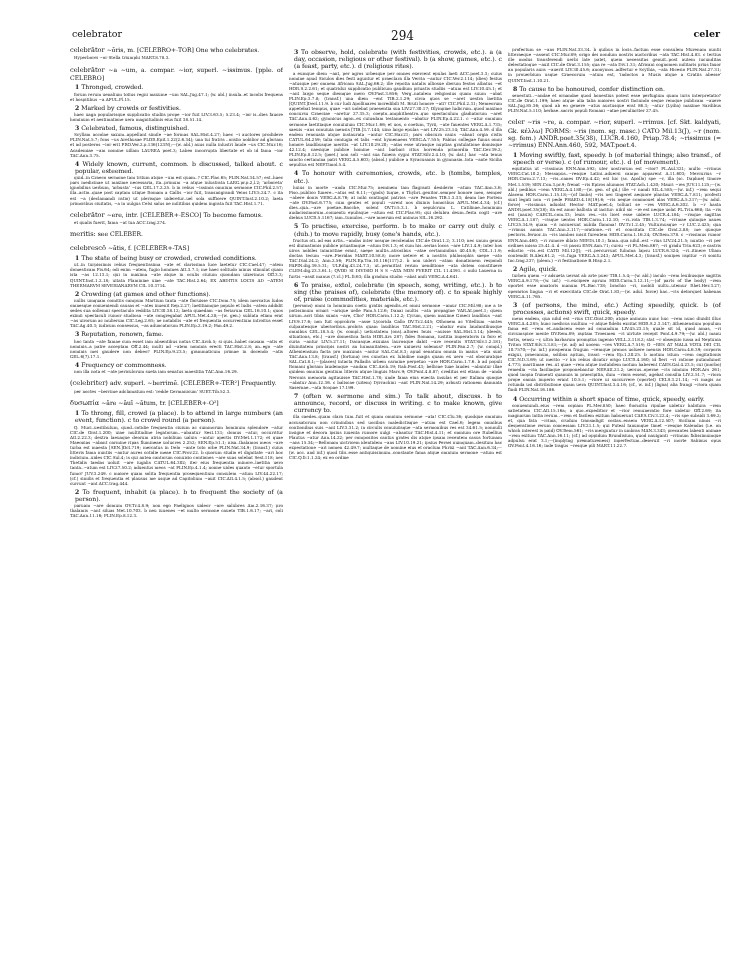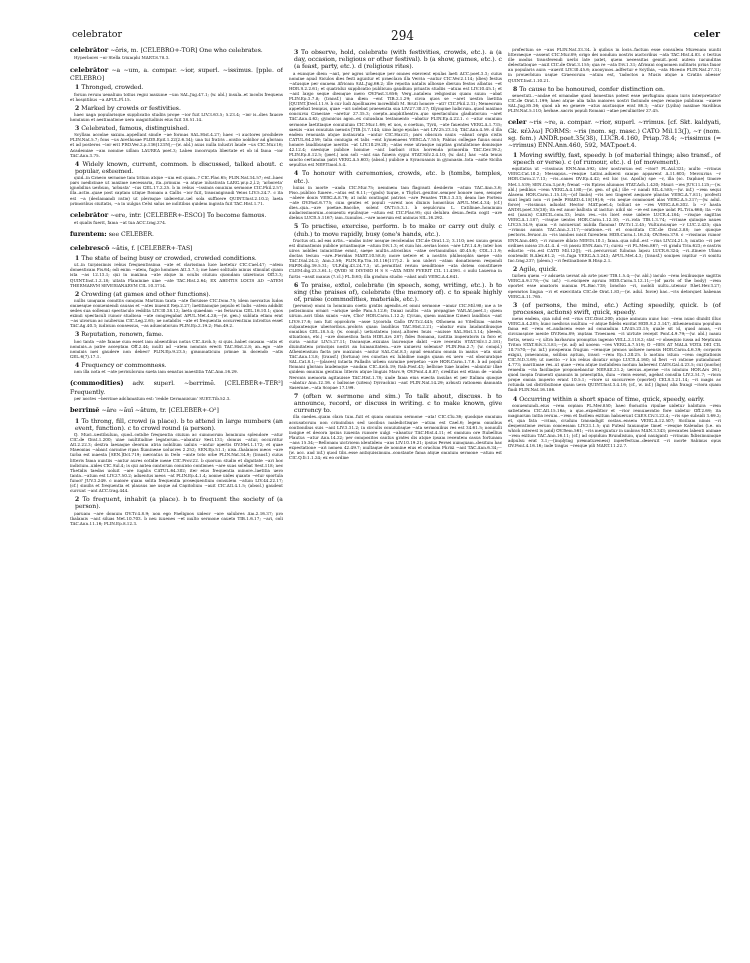--- a/index.html
+++ b/index.html
@@ -7,21 +7,21 @@
          font-family:"DejaVu Serif", "Liberation Serif", serif; color:#111; }
   .page { position:absolute; left:70px; top:24px; width:652px; }
   .header { position:relative; height:20px; }
   .hdr-left { position:absolute; left:2px; top:4px; font-weight:normal; font-size:9.5px; }
   .hdr-num { position:absolute; left:321px; top:5px; font-size:12px; }
   .hdr-right { position:absolute; right:2px; top:4px; font-weight:bold; font-size:9.5px; }
   .cols { position:absolute; top:22px; left:0; width:652px; display:flex; gap:6px; }
   .col { width:213px; overflow:hidden; }
   .entry { margin:0 0 5px 0; }
   .head { font-size:6.1px; line-height:7.4px; margin:0; text-align:justify; }
-  .head b.lemma { font-weight:bold; font-size:6.6px; }
+  .head b.lemma { font-weight:normal; font-size:6.6px; }
   .sense { font-size:6.1px; line-height:7.2px; margin:2px 0 0 0; text-align:justify; padding-left:5px; text-indent:0; }
   .sense .n { font-weight:bold; }
   .cite { font-size:4.15px; line-height:5.1px; margin:1px 0 2px 0; text-align:justify; padding-left:0; text-indent:4px; color:#1a1a1a; }
 </style>
 </head>
 <body>
 
 <div class="page">
   <div class="header">
     <span class="hdr-left">celebrator</span>
@@ -43,39 +43,39 @@
           <p class="sense"><span class="n">3</span><span> </span><span>Celebrated, famous, distinguished.</span></p>
           <p class="cite">Scyllam accolae saxum..appellant simile ~ae formas SAL.Hist.4.27; haec ~i auctores prodidere PLIN.Nat.5.7; fons ~us Arethusae FLOR.Epit.1.22(2.6.34); una tui fratris ..oratio nobilior ad gloriam et ad posteros ~ior erit PRO.Ver.2.p.136(123N);—(w. abl.) auus nulla inlustri laude ~us CIC.Mur.16; Academiae ~am nomine uillam LAUREA poet.3; Labeo incorrupta libertate et ob id fama ~ior TAC.Ann.3.75.</p>
           <p class="sense"><span class="n">4</span><span> </span><span>Widely known, current, common. b discussed, talked about. c popular, esteemed.</span></p>
           <p class="cite">quid..in Graeco sermone tam tritum atque ~um est quam..? CIC.Flac.65; PLIN.Nat.34.57; est..haec pars medicinae ut maxime necessaria, ita..primum ~a atque inlustrata LARG.pr.p.2,l.2; 'arboreta' ignobilius uerbum, 'arbusta' ~ius GEL.17.2.25. b in rebus ~issimis omnium sermone CIC.Phil.2.57; illa..actio..quae post captam utique Romam a Gallis ~ior fuit, transmigrandi Veios LIV.5.24.7. c ita est ~a (declamandi ratio) ut plerisque uideretur..uel sola sufficere QUINT.Inst.2.10.2; laeta primoribus ciuitatis, ~a in uulgus Celsi salus ne militibus quidem ingrata fuit TAC.Hist.1.71.</p>
         </div>
         <div class="entry">
           <p class="head"><b class="lemma">celebrātor</b><span> </span><span>~ere, intr. [CELEBER+-ESCO] To become famous.</span></p>
           <p class="cite">et qualis fuerit, fama ~at tua ACC.trag.274.</p>
         </div>
         <div class="entry">
-          <p class="head"><b class="lemma">furentem:</b><span> </span><span>see CELEBER.</span></p>
+          <p class="head"><b class="lemma">meritis:</b><span> </span><span>see CELEBER.</span></p>
         </div>
         <div class="entry">
           <p class="head"><b class="lemma">celebrescō</b><span> </span><span>~ātis, f. [CELEBER+-TAS]</span></p>
           <p class="sense"><span class="n">1</span><span> </span><span>The state of being busy or crowded, crowded conditions.</span></p>
           <p class="cite">ut..in turpissimis rebus frequentissima ~ate et clarissima luce laetetur CIC.Cael.47; ~atem domesticam Pis.64; odi enim ~atem, fugio homines Att.3.7.1; me haec solitudo minus stimulat quam ista ~as 12.13.1; qui in maxima ~ate atque in oculis ciuium quondam uixerimus Off.3.3; QUINT.Inst.1.2.18; uitata Flaminiae uiae ~ate TAC.Hist.2.64; EX ABDITIS LOCIS AD ~ATEM THERMARVM SEVERIANARVM CIL 10.3714.</p>
           <p class="sense"><span class="n">2</span><span> </span><span>Crowding (at games and other functions).</span></p>
           <p class="cite">nullis umquam comitiis campum Martium tanta ~ate floruisse CIC.Dom.75; idem mercatus ludos omnesque conueniendi causas et ~ates inuenit Rep.2.27; laetitiamque populo et ludis ~atem addidit sedes sua sollemni spectaculo reddita LIV.30.38.12; laeta quaedam ~as feriarum GEL.16.10.1; quos eximii spectaculi rumor studiosa ~ate congregabat APUL.Met.4.28;—(w. gen.) sublata etiam erat ~as uirorum ac mulierum CIC.Leg.2.65; ne notabilis ~ate et frequentia occurrentium introitus esset TAC.Ag.40.3; iudicum consessus, ~as aduocatorum PLIN.Ep.2.19.2; Pan.49.2.</p>
           <p class="sense"><span class="n">3</span><span> </span><span>Reputation, renown, fame.</span></p>
           <p class="cite">hoc tanta ~ate famae cum esset iam absentibus notus CIC.Arch.5; si quis..habet causam ~atis et nominis..a patre acceptam Off.2.44; multi ad ~atem nominis erecti TAC.Hist.2.8; an..ego ~ate nominis mei gaudere non debeo? PLIN.Ep.9.23.5; grammaticum primae in docendo ~atis GEL.6(7).17.1.</p>
           <p class="sense"><span class="n">4</span><span> </span><span>Frequency or commonness.</span></p>
           <p class="cite">non illa nota et ~ate periculorum sueta iam senatus maestitia TAC.Ann.16.29.</p>
         </div>
         <div class="entry">
-          <p class="head"><b class="lemma">(commodities)</b><span> </span><span>adv. superl. ~berrimē. [CELEBER+-TER²] Frequently.</span></p>
+          <p class="head"><b class="lemma">(celebriter)</b><span> </span><span>adv. superl. ~berrimē. [CELEBER+-TER²] Frequently.</span></p>
           <p class="cite">per noctes ~berrime adclamatum est: 'redde Germanicum' SUET.Tib.52.3.</p>
         </div>
         <div class="entry">
-          <p class="head"><b class="lemma">berrimē</b><span> </span><span>~āre ~āuī ~ātum, tr. [CELEBER+-O²]</span></p>
+          <p class="head"><b class="lemma">δυσωπία</b><span> </span><span>~āre ~āuī ~ātum, tr. [CELEBER+-O²]</span></p>
           <p class="sense"><span class="n">1</span><span> </span><span>To throng, fill, crowd (a place). b to attend in large numbers (an event, function). c to crowd round (a person).</span></p>
           <p class="cite">Q. Muci..uestibulum, quod..cotidie frequentia ciuium ac summorum hominum splendore ~atur CIC.de Orat.1.200; uiae multitudine legatorum..~abantur Sest.131; domus ~atur, occurritur Att.2.22.3; dextra laeuaque deorum atria nobilium ualuis ~antur apertis OV.Met.1.172; et quae Maeonias ~abant carmine ripas flumineae uolucres 2.252; SEN.Ep.51.1; nisa..thalamos meos ~are turba est maesta [SEN.]Oct.719; mercatus in Delo ~ante toto orbe PLIN.Nat.34.9; (transf.) cuius litteris fama nuntiis ~antur aures cotidie meae CIC.Prov.22. b quorum studio et dignitate ~ari hoc indicium..uides CIC.Sul.4; is qui antea cantorum conuicio contiones ~are suas solebat Sest.118; nec Thetidis taedas uoluit ~are iugalis CATUL.64.302; iter eius frequentia minore..laetitia uero tanta..~atum est LIV.27.50.2; aduentus meos ~at PLIN.Ep.4.1.4; nonne uides quanto ~etur sportula fumo? JUV.3.249. c maiore quam solita frequentia prosequentium consulem ~atum LIV.44.22.17; (cf.) similis et frequentia et plausus me usque ad Capitolium ~auit CIC.Att.4.1.5; (absol.) gaudent currunt ~ant ACC.trag.444.</p>
           <p class="sense"><span class="n">2</span><span> </span><span>To frequent, inhabit (a place). b to frequent the society of (a person).</span></p>
           <p class="cite">paruam ~are domum OV.Tr.4.8.9; non ego Paelignos uideor ~are salubres Am.2.16.37; pro thalamis ~ant siluas Met.10.703. b neu iuuenes ~et multo sermone caueto TIB.1.6.17; ~ari, coli TAC.Ann.11.16; PLIN.Ep.8.12.3.</p>
         </div>
       </div>
       <div class="col">
         <div class="entry">
           <p class="sense"><span class="n">3</span><span> </span><span>To observe, hold, celebrate (with festivities, crowds, etc.). a (a day, occasion, religious or other festival). b (a show, games, etc.). c (a feast, party, etc.). d (religious rites).</span></p>
           <p class="cite">a eumque diem ~ant, per agros urbesque per omnes exercent epulas laeti ACC.poet.3.3; cuius nomine apud Siculos dies festi aguntur et praeclara illa Verria ~antur CIC.Ver.2.114; (dies) festus ~atusque per omnem Africam SAL.Jug.66.2; ille repotia natalis alliosue dierum festos albatus ~et HOR.S.2.2.61; et quatridui supplicatio publicum gaudium priuatis studiis ~atum est LIV.10.45.1; et ~ant largo seque diemque mero OV.Fast.3.656; Verg..natalem religiosius quam suum ~abat PLIN.Ep.3.7.8; (transf.) una diem ~ent TIB.2.1.29; circa quos se ~aret uestra laetitia [QUINT.]Decl.11.9. b cur ludi Apollinares incredibili M. Bruti honore ~ati? CIC.Phil.2.31; Nemeorum appetebat tempus, quae ~ari uolebat praesentia sua LIV.27.30.17; Olympiae ludicrum..quod maximo concursu Graeciae ~aretur 27.35.3; coepto..amphitheatro..quo spectaculum gladiatorum ~aret TAC.Ann.4.62; gymnicus agon..ex cuiusdam testamento ~abatur PLIN.Ep.4.22.1. c ~atur omnium sermone laetitiaque conuiuium CIC.Mur.1.66; et uos, o coetum, Tyrii, ~ate fauentes VERG.A.1.735; saeuis ~ans conuiuia mensis [TIB.]3.7.144; uino largo epulas ~ari LIV.25.23.14; TAC.Ann.4.59. d illa eadem renouata atque instaurata ~antur CIC.Har.21; pars obscura cauis ~abant orgia cistis CATUL.64.259; talia coniugia et talis ~ent hymenaeos VERG.A.7.555; Fabius collegae funus omni honore laudibusque meritis ~at LIV.10.29.20; ~atas esse utrasque nuptias gratulatione domisque 42.12.4; caesique publice homine ~ant barbari ritus horrenda primordia TAC.Ger.39.2; PLIN.Ep.8.12.5; (poet.) non soli ~ant sua funera cygni STAT.Silv.2.4.10; (w. dat.) hac ~ata tenus sancto certamina patri VERG.A.5.603; (absol.) publice a Syracusanis in gymnasio..tota ~ante Sicilia sepultus est NEP.Timol.5.4.</p>

